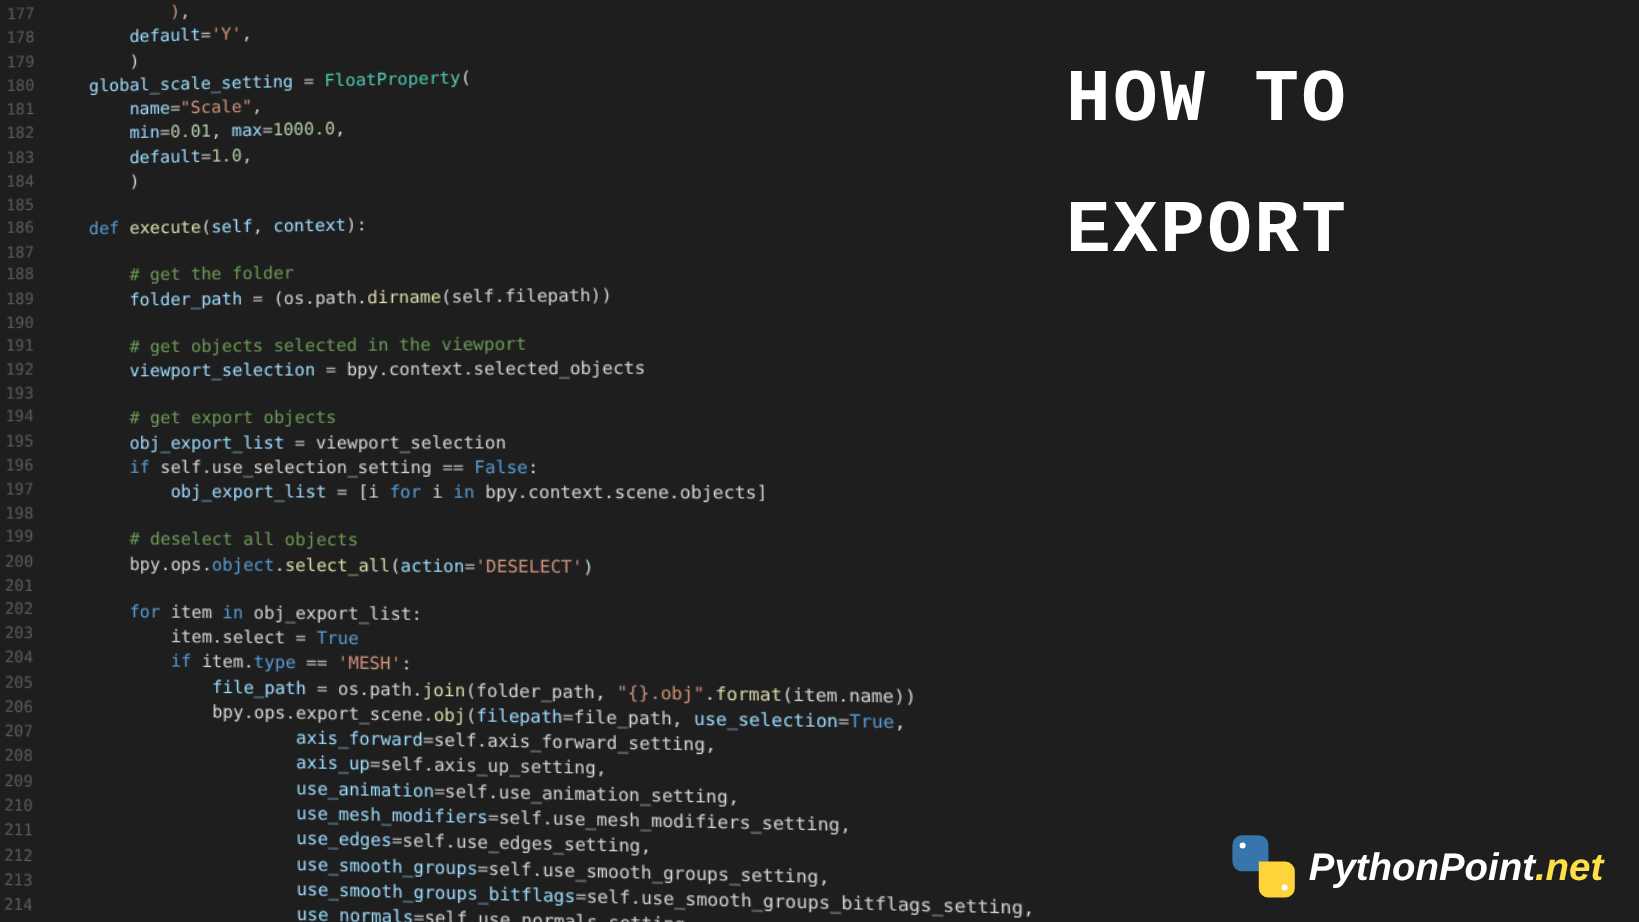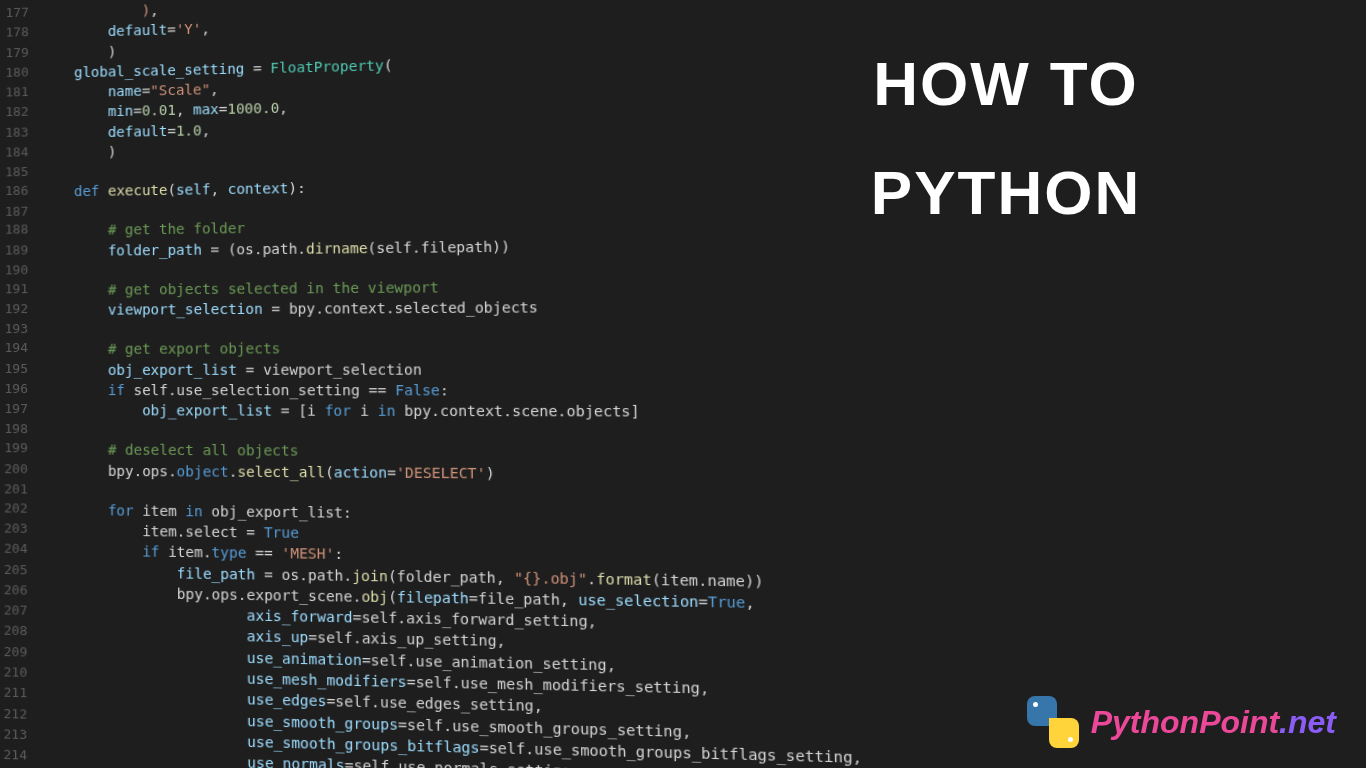--- a/index.html
+++ b/index.html
@@ -46,21 +46,21 @@
   .cmt { color: #6a9955; }
   .param { color: #9cdcfe; }
   .cls { color: #4ec9b0; }
   .const { color: #569cd6; }
 
   .overlay-title {
     position: absolute;
     top: 30px;
     right: 40px;
     width: 640px;
-    font-family: Liberation Sans, sans-serif;
+    font-family: Liberation Mono, monospace;
     font-weight: bold;
     color: #ffffff;
     font-size: 62px;
     line-height: 1.75;
     text-align: center;
     letter-spacing: 2px;
   }
 
   .logo-area {
     position: absolute;
@@ -112,22 +112,22 @@
     border-radius: 50%;
     bottom: 6px;
     right: 6px;
   }
   .logo-text {
     font-family: 'Arial', sans-serif;
     font-size: 32px;
     font-weight: bold;
     font-style: italic;
   }
-  .logo-pp { color: #ec4899; }
-  .logo-net { color: #8b5cf6; }
+  .logo-pp { color: #ffffff; }
+  .logo-net { color: #fde047; }
 </style>
 </head>
 <body>
 
 <div class="code-area" id="code-lines">
     <div class="line"><span class="gutter">177</span><span class="code">            <span class="str">)</span>,</span></div>
     <div class="line"><span class="gutter">178</span><span class="code">        <span class="param">default</span>=<span class="str">'Y'</span>,</span></div>
     <div class="line"><span class="gutter">179</span><span class="code">        )</span></div>
     <div class="line"><span class="gutter">180</span><span class="code">    <span class="param">global_scale_setting</span> = <span class="cls">FloatProperty</span>(</span></div>
     <div class="line"><span class="gutter">181</span><span class="code">        <span class="param">name</span>=<span class="str">"Scale"</span>,</span></div>
@@ -162,21 +162,21 @@
     <div class="line"><span class="gutter">210</span><span class="code">                        <span class="param">use_mesh_modifiers</span>=self.use_mesh_modifiers_setting,</span></div>
     <div class="line"><span class="gutter">211</span><span class="code">                        <span class="param">use_edges</span>=self.use_edges_setting,</span></div>
     <div class="line"><span class="gutter">212</span><span class="code">                        <span class="param">use_smooth_groups</span>=self.use_smooth_groups_setting,</span></div>
     <div class="line"><span class="gutter">213</span><span class="code">                        <span class="param">use_smooth_groups_bitflags</span>=self.use_smooth_groups_bitflags_setting,</span></div>
     <div class="line"><span class="gutter">214</span><span class="code">                        <span class="param">use_normals</span>=self.use_normals_setting,</span></div>
     <div class="line"><span class="gutter">215</span><span class="code">                        =self.use_uvs_setting,</span></div>
   </div>
 
 <div class="overlay-title">
   <div>HOW TO</div>
-  <div>PYTHON</div>
+  <div>EXPORT</div>
 </div>
 
 <div class="logo-area">
   <div class="python-logo">
     <div class="snake-top"></div>
     <div class="snake-bottom"></div>
   </div>
   <div class="logo-text">
     <span class="logo-pp">PythonPoint</span><span class="logo-net">.net</span>
   </div>

